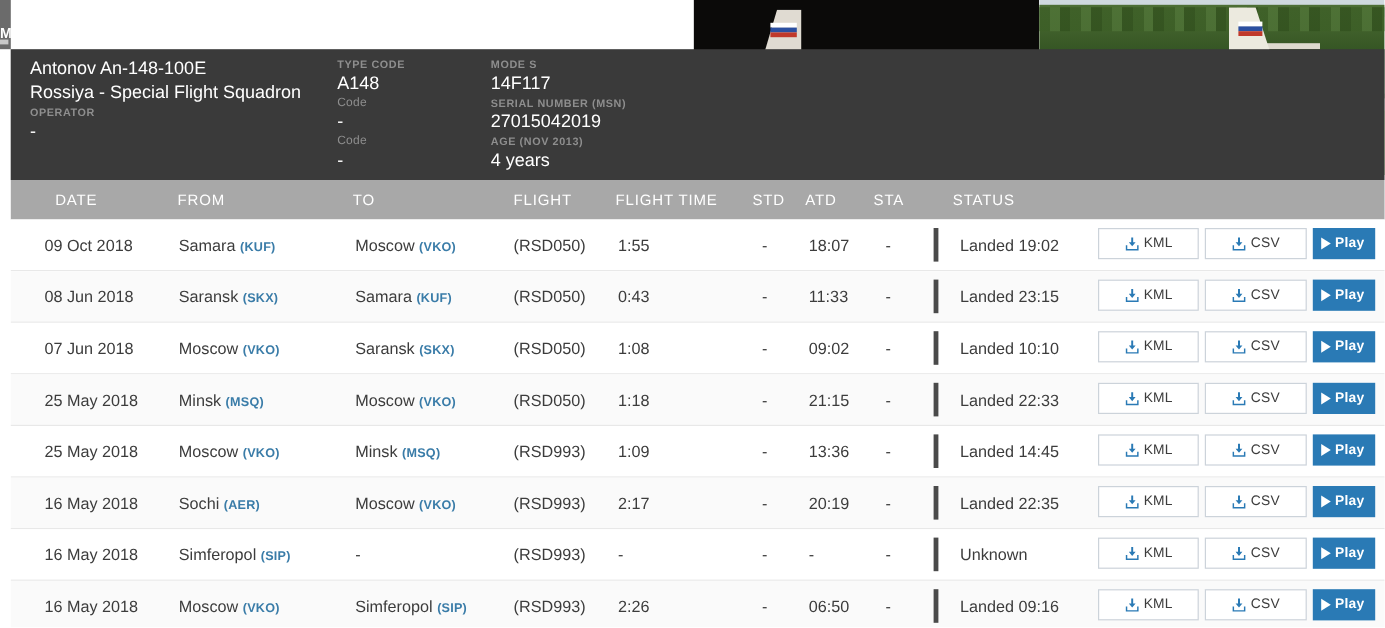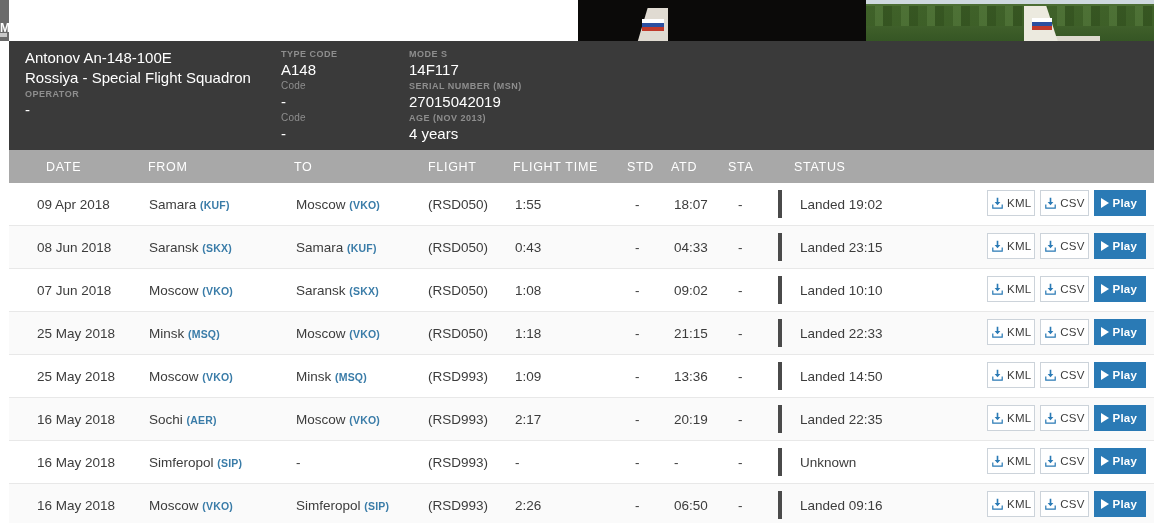--- a/index.html
+++ b/index.html
@@ -113,21 +113,21 @@
   .th{position:absolute;top:9px;font-size:12.5px;line-height:16px;color:#ffffff;letter-spacing:.7px;white-space:nowrap;}
 
   .tbody{position:absolute;left:9px;top:183px;width:1145px;height:340px;background:#ffffff;}
   .row{position:relative;height:42px;border-bottom:1px solid #e8e8e8;background:#ffffff;}
   .row.alt{background:#fafafa;}
   .cell{position:absolute;top:13px;font-size:13.5px;line-height:17px;color:#3c3c3c;white-space:nowrap;}
   .iata{color:#3a7ca8;font-size:10.5px;font-weight:bold;letter-spacing:.2px;}
   .statusbar{position:absolute;left:769px;top:7px;width:4px;height:28px;background:#4a4a4a;}
 
   .actions{position:absolute;right:8px;top:7px;display:flex;align-items:center;gap:5px;}
-  .btn-dl{display:flex;align-items:center;gap:3px;height:26px;padding:0 3px;
+  .btn-dl{display:flex;align-items:center;gap:3px;height:26px;padding:0 21px;
     border:1px solid #ccd3da;background:#ffffff;box-sizing:border-box;cursor:pointer;}
   .btn-dl .lbl{font-size:11.5px;color:#3c3c3c;font-weight:normal;letter-spacing:.2px;}
   .dlicon{width:13px;height:13px;display:block;}
   .btn-play{display:flex;align-items:center;gap:4px;height:26px;padding:0 9px 0 7px;
     background:#2a7ab5;box-sizing:border-box;cursor:pointer;border:none;}
   .btn-play .lbl{font-size:11.5px;color:#ffffff;font-weight:bold;letter-spacing:.2px;}
   .tri{width:0;height:0;border-left:8px solid #ffffff;border-top:5px solid transparent;
     border-bottom:5px solid transparent;display:block;}
 </style>
 </head>
@@ -232,21 +232,21 @@
     <div class="th" style="left:419px">FLIGHT</div>
     <div class="th" style="left:504px">FLIGHT TIME</div>
     <div class="th" style="left:618px">STD</div>
     <div class="th" style="left:662px">ATD</div>
     <div class="th" style="left:719px">STA</div>
     <div class="th" style="left:785px">STATUS</div>
   </div>
 
   <div class="tbody">
   <div class="row">
-    <div class="cell" style="left:28px">09 Apr 2018</div>
+    <div class="cell" style="left:28px">09 Oct 2018</div>
     <div class="cell" style="left:140px">
       <span>Samara </span>
       <span class="iata">(KUF)</span>
     </div>
     <div class="cell" style="left:287px">
       <span>Moscow </span>
       <span class="iata">(VKO)</span>
     </div>
     <div class="cell" style="left:419px">(RSD050)</div>
     <div class="cell" style="left:506px">1:55</div>
@@ -283,21 +283,21 @@
       <span>Saransk </span>
       <span class="iata">(SKX)</span>
     </div>
     <div class="cell" style="left:287px">
       <span>Samara </span>
       <span class="iata">(KUF)</span>
     </div>
     <div class="cell" style="left:419px">(RSD050)</div>
     <div class="cell" style="left:506px">0:43</div>
     <div class="cell" style="left:626px">-</div>
-    <div class="cell" style="left:665px">04:33</div>
+    <div class="cell" style="left:665px">11:33</div>
     <div class="cell" style="left:729px">-</div>
     <div class="statusbar"></div>
     <div class="cell" style="left:791px">Landed 23:15</div>
     <div class="actions">
       <div class="btn-dl">
         <svg class="dlicon" viewBox="0 0 16 16">
           <path d="M7 1h2v5h2.5L8 10.2 4.5 6H7z" fill="#2a7ab5"></path>
           <path d="M2.2 9.2v4.4h11.6V9.2" stroke="#2a7ab5" stroke-width="1.5" fill="none"></path>
         </svg>
         <span class="lbl">KML</span>
@@ -403,21 +403,21 @@
     <div class="cell" style="left:287px">
       <span>Minsk </span>
       <span class="iata">(MSQ)</span>
     </div>
     <div class="cell" style="left:419px">(RSD993)</div>
     <div class="cell" style="left:506px">1:09</div>
     <div class="cell" style="left:626px">-</div>
     <div class="cell" style="left:665px">13:36</div>
     <div class="cell" style="left:729px">-</div>
     <div class="statusbar"></div>
-    <div class="cell" style="left:791px">Landed 14:50</div>
+    <div class="cell" style="left:791px">Landed 14:45</div>
     <div class="actions">
       <div class="btn-dl">
         <svg class="dlicon" viewBox="0 0 16 16">
           <path d="M7 1h2v5h2.5L8 10.2 4.5 6H7z" fill="#2a7ab5"></path>
           <path d="M2.2 9.2v4.4h11.6V9.2" stroke="#2a7ab5" stroke-width="1.5" fill="none"></path>
         </svg>
         <span class="lbl">KML</span>
       </div>
       <div class="btn-dl">
         <svg class="dlicon" viewBox="0 0 16 16">

